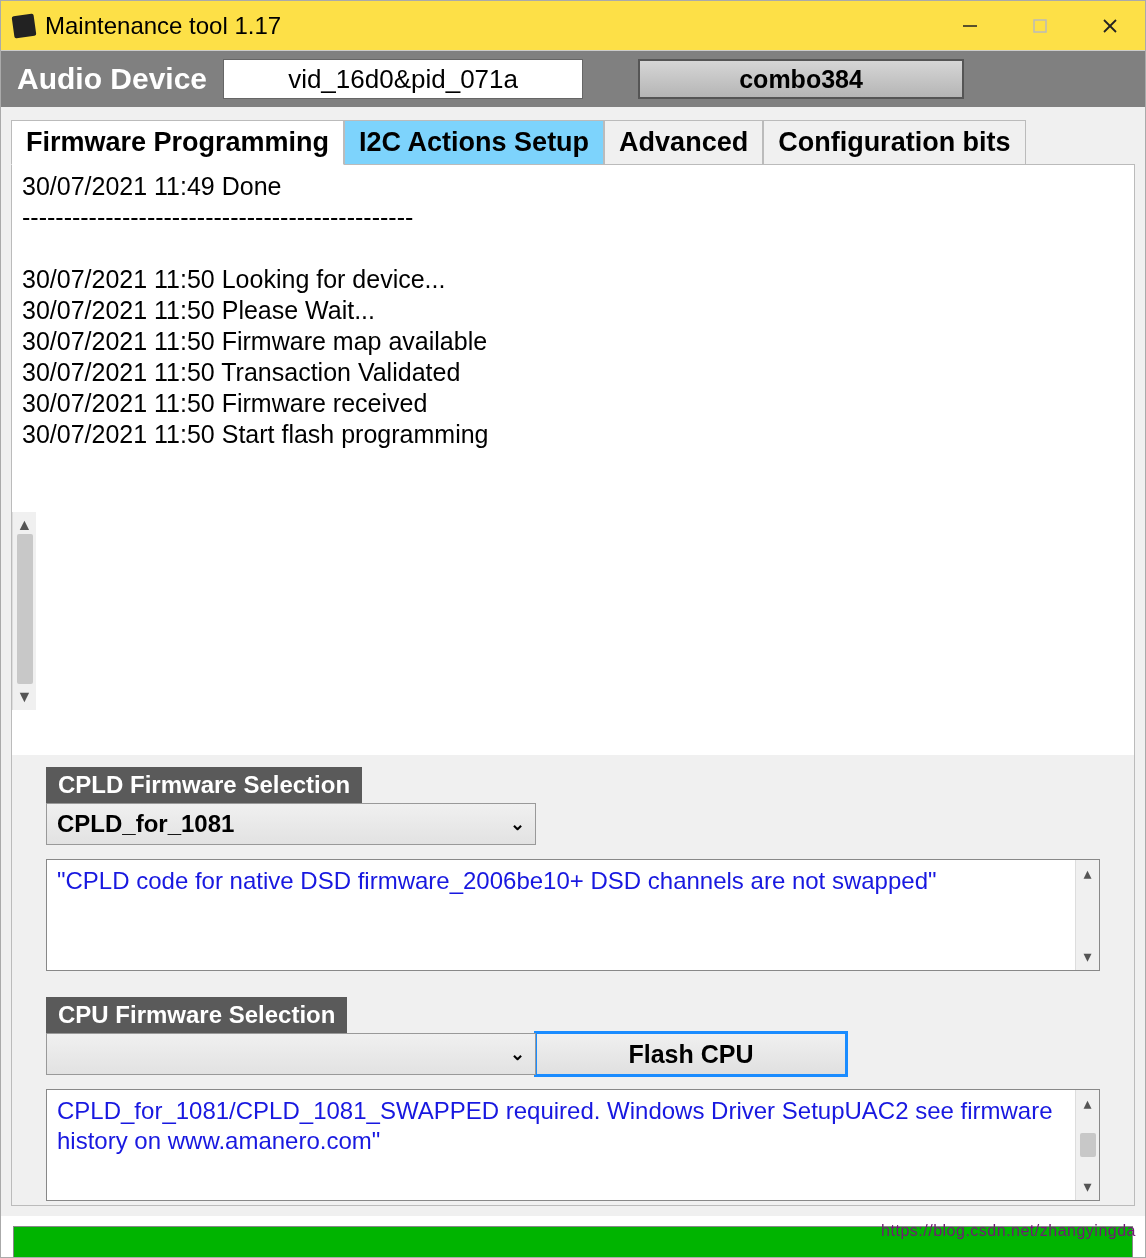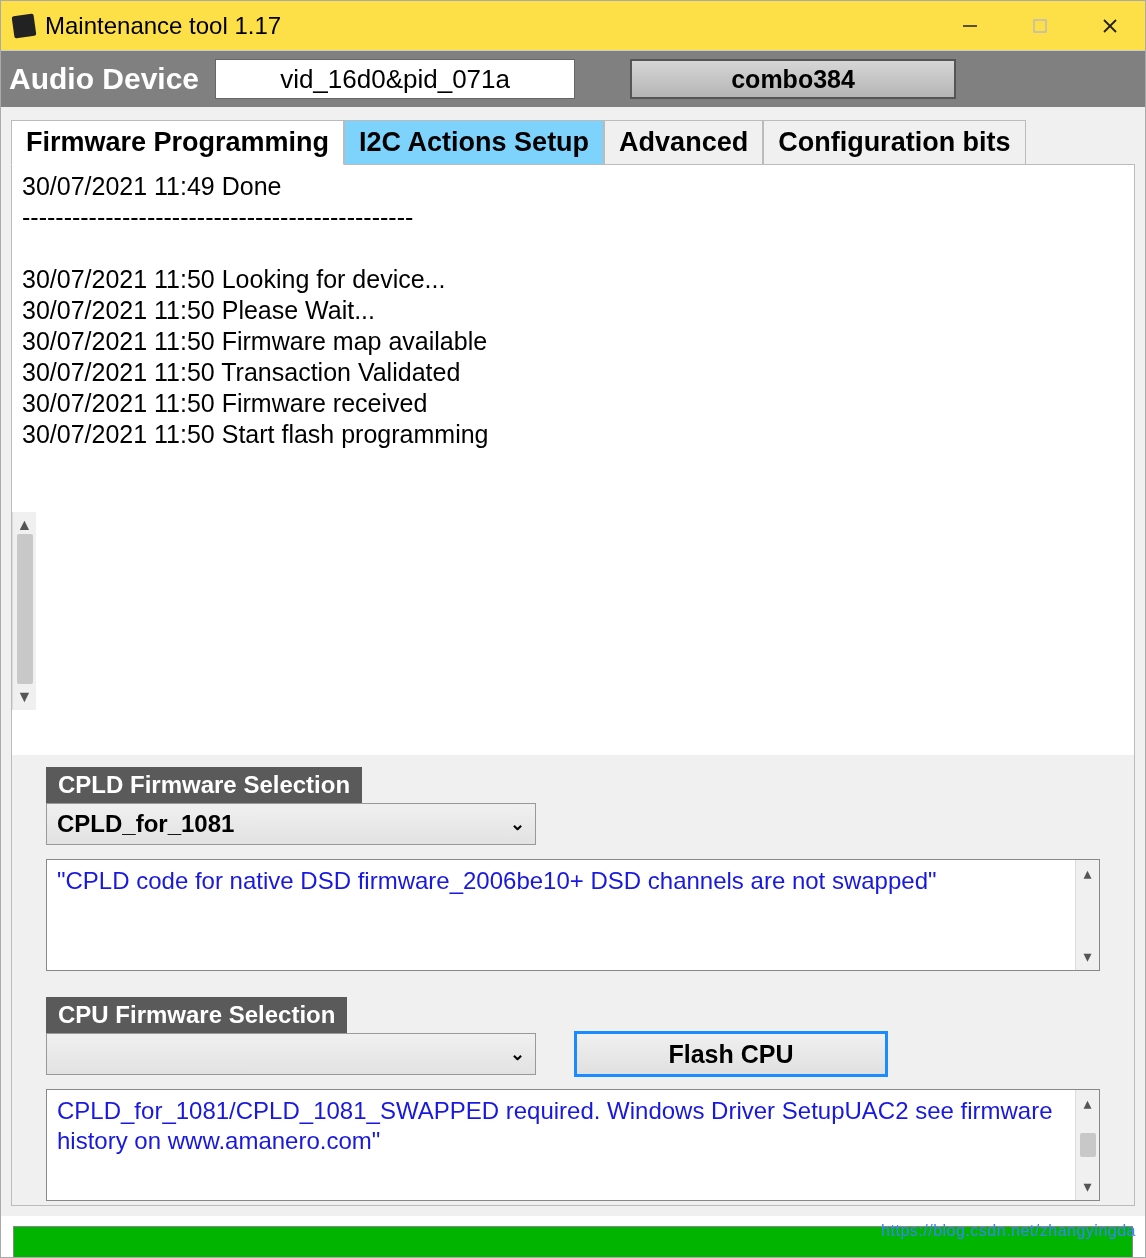--- a/index.html
+++ b/index.html
@@ -43,21 +43,21 @@
     align-items: center;
     justify-content: center;
     font-size: 22px;
     color: #222;
   }
   .titlebar .win-btn.max { color: #bbb; }
 
   
   .header-strip {
     background: #808080;
-    padding: 8px 2px;
+    padding: 8px 10px;
     display: flex;
     align-items: center;
     gap: 10px;
   }
   .header-strip .label {
     color: #fff;
     font-weight: bold;
     font-size: 30px;
     padding: 0 6px;
     white-space: nowrap;
@@ -158,21 +158,20 @@
   .section-label {
     display: inline-block;
     background: #5a5a5a;
     color: #fff;
     font-size: 24px;
     font-weight: bold;
     padding: 4px 12px;
   }
   .row {
     display: flex;
-    gap: 40px;
     align-items: stretch;
   }
   .select-box {
     position: relative;
     width: 490px;
     height: 42px;
     border: 1px solid #999;
     background: linear-gradient(#f0f0f0,#e2e2e2);
     display: flex;
     align-items: center;
@@ -225,21 +224,21 @@
   .progress-bar {
     margin: 10px 12px 12px 12px;
     height: 50px;
     background: #00b400;
     border: 1px solid #888;
   }
   .watermark {
     position: absolute;
     right: 10px;
     bottom: 18px;
-    color: #3b82f6;
+    color: #701a75;
     font-size: 16px;
     letter-spacing: .5px;
     pointer-events: none;
   }
 </style>
 </head>
 <body>
 
 <div class="titlebar">
   <div class="app-icon"></div>

